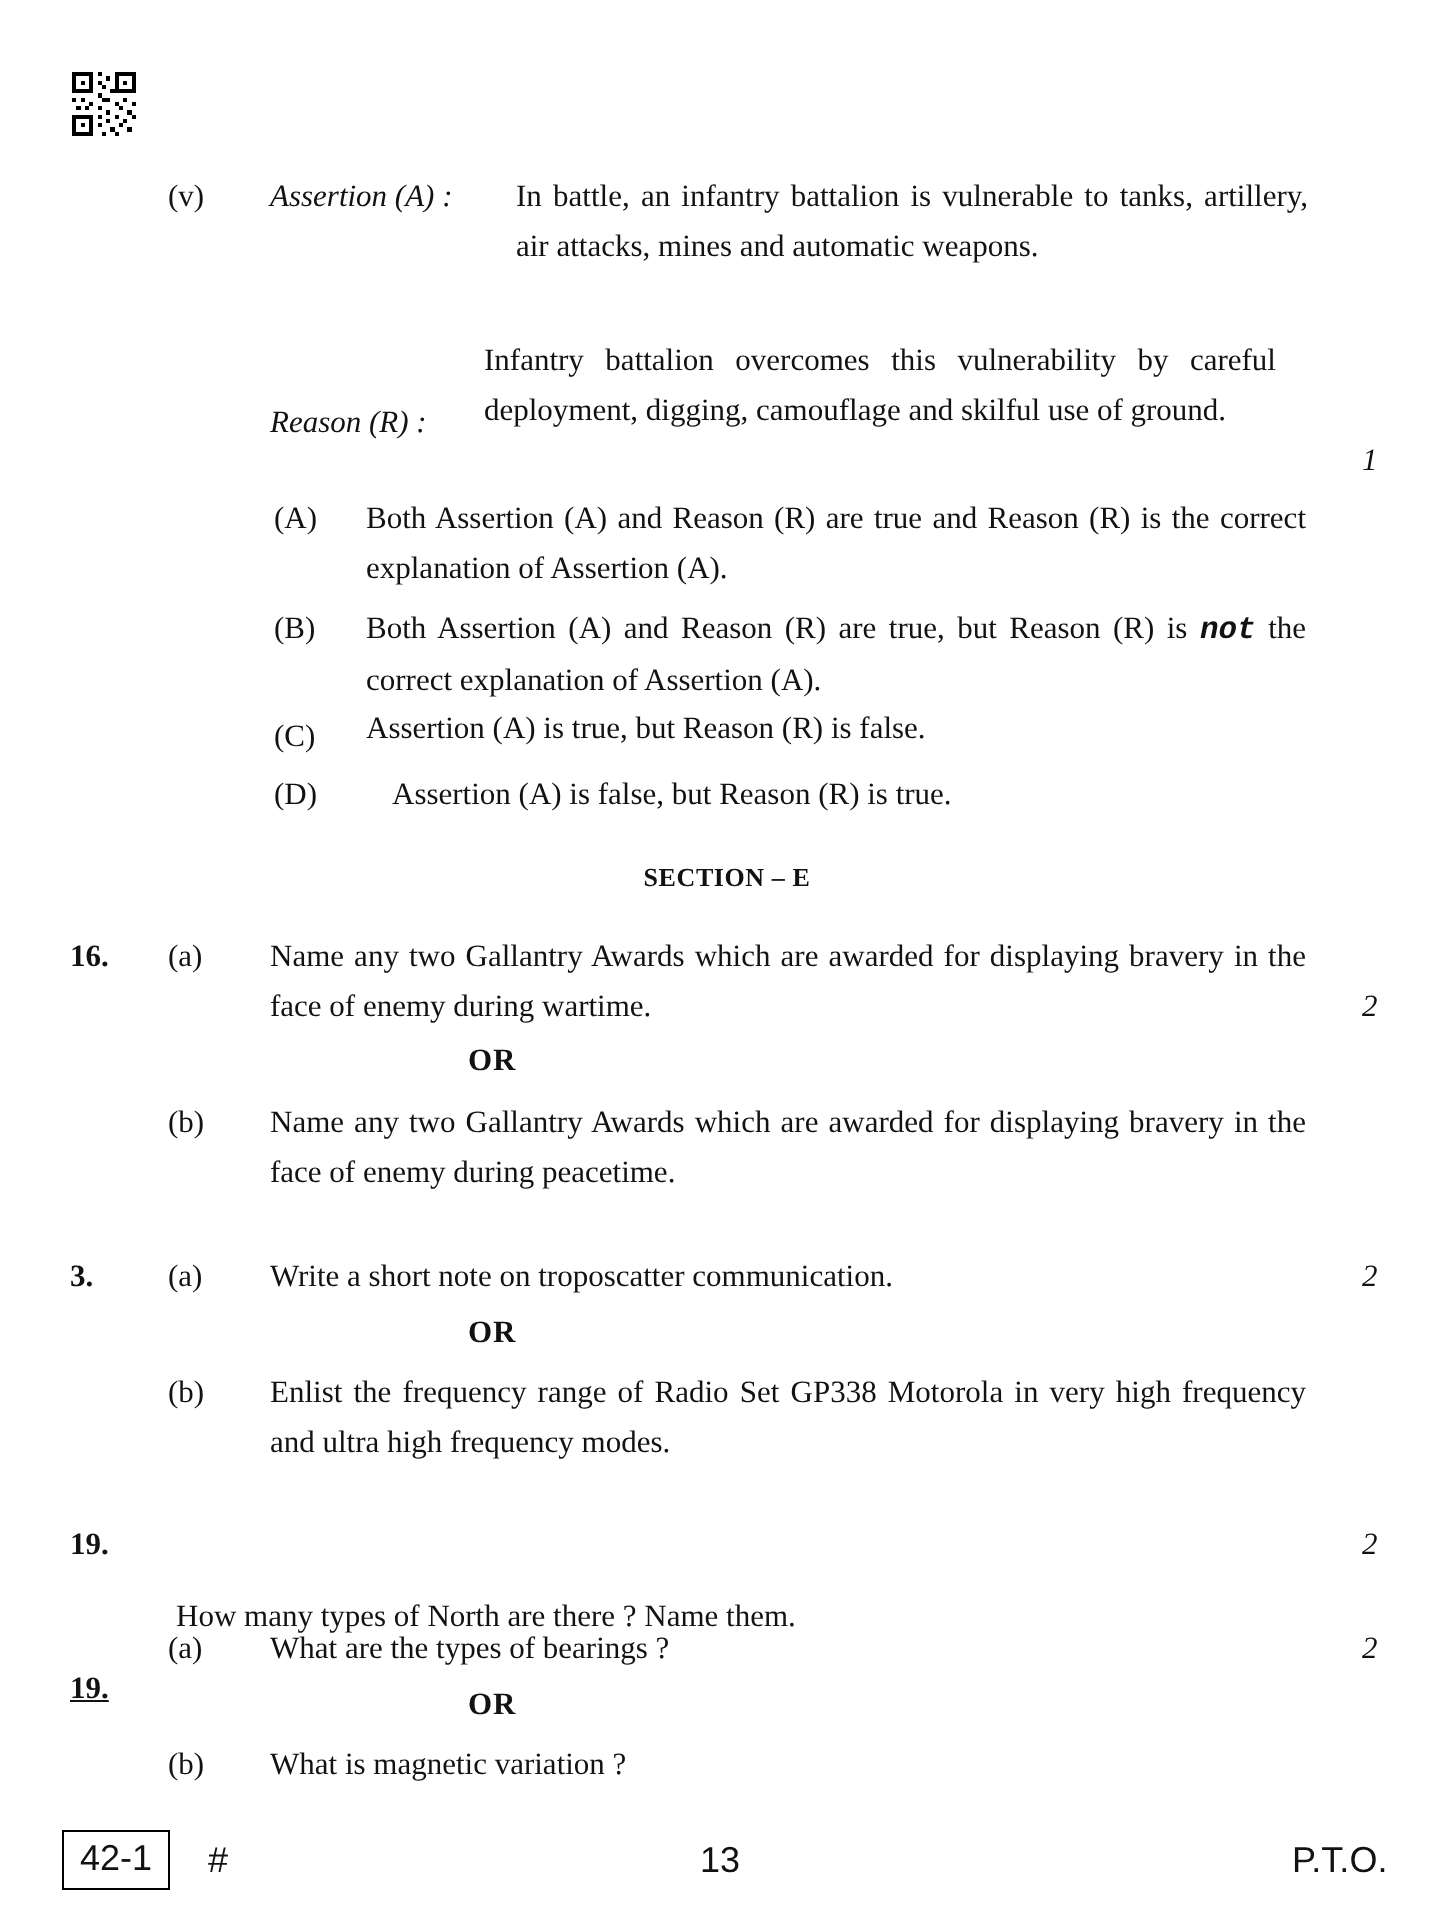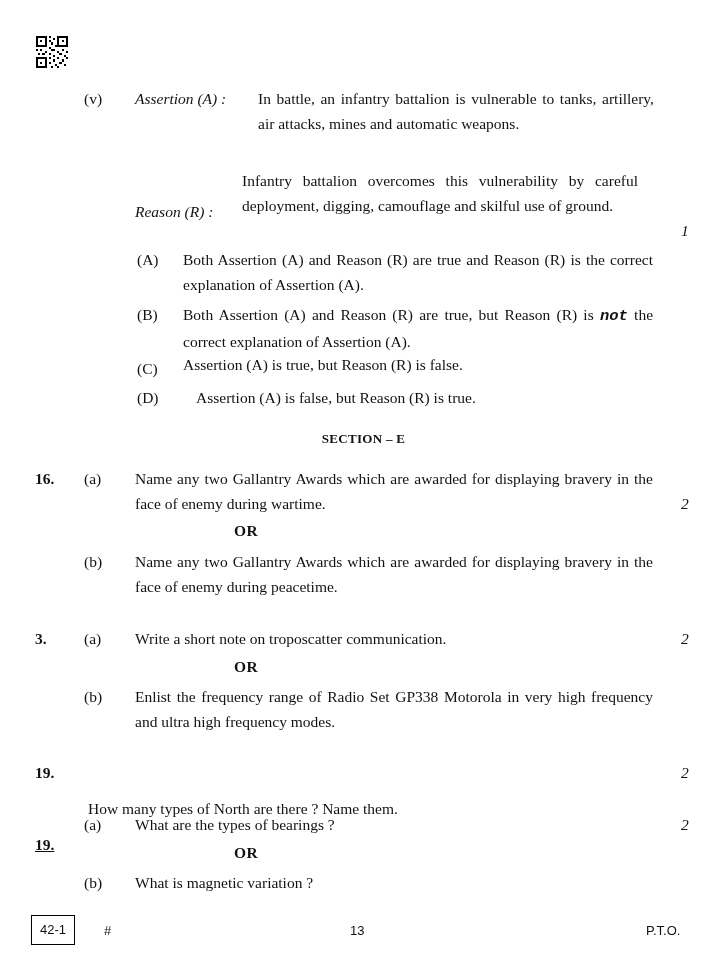--- a/index.html
+++ b/index.html
@@ -10,21 +10,21 @@
     color:#121212; font-size:15.5px; line-height:25px;
   }
   .abs { position:absolute; }
   .just { text-align:justify; }
   .it { font-style:italic; }
   .b  { font-weight:bold;font-family:Liberation Mono, monospace; }
   .marks { font-style:italic; }
   .or { font-weight:bold; letter-spacing:0.5px; }
   .section-title { width:727px; text-align:center; font-weight:bold; font-size:13px; letter-spacing:0.3px; }
   .qnum { font-weight:bold; }
-  .footer-sans { font-family:"Liberation Sans","DejaVu Sans",sans-serif; font-size:13px; }
+  .footer-sans { font-family:"Liberation Sans","DejaVu Sans",sans-serif; font-size:18px; }
   .code-box { border:1.6px solid #000; padding:1px 8px 2px 8px; display:inline-block; }
   .qr { position:absolute; left:36px; top:36px; }
 </style>
 </head>
 <body>
 
 <svg class="qr" width="32" height="32" viewBox="0 0 15 15" shape-rendering="crispEdges">
   <rect width="15" height="15" fill="#fff"></rect>
   <g fill="#000">
     <rect x="0" y="0" width="5" height="5"></rect>

